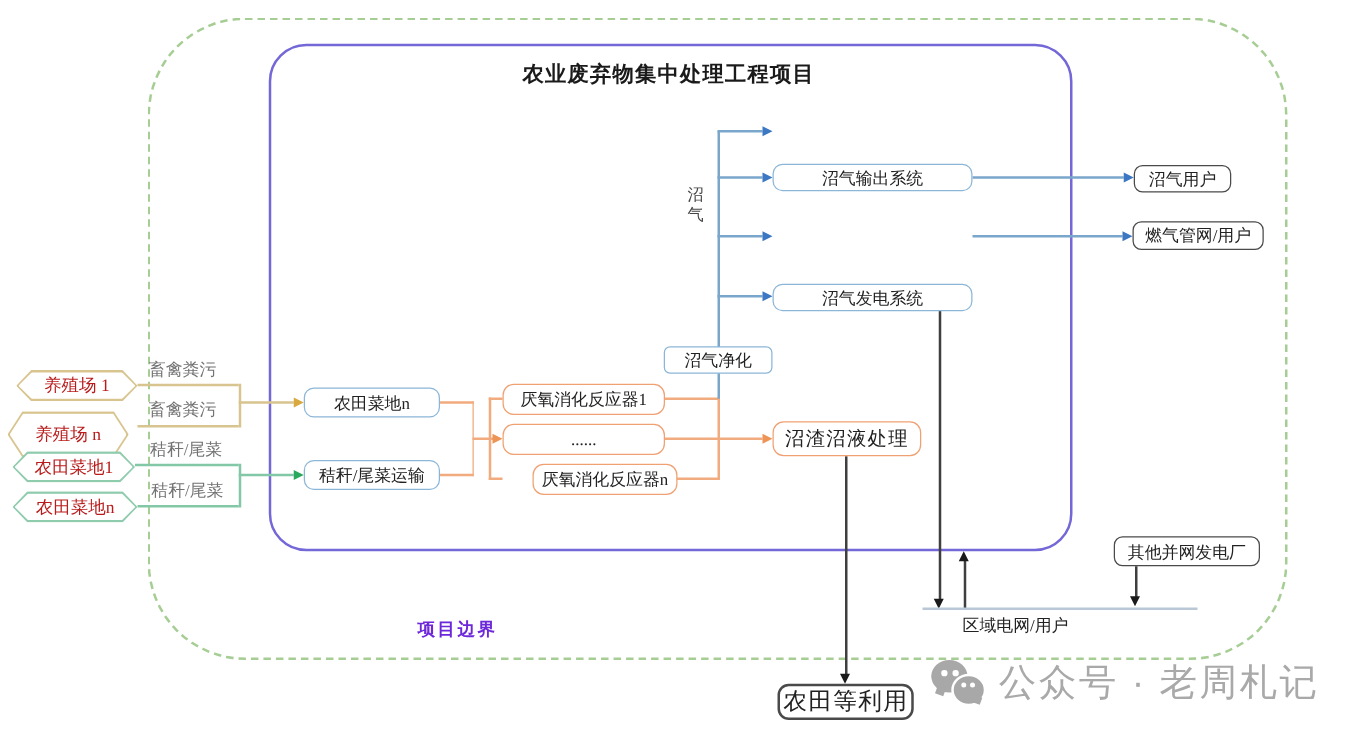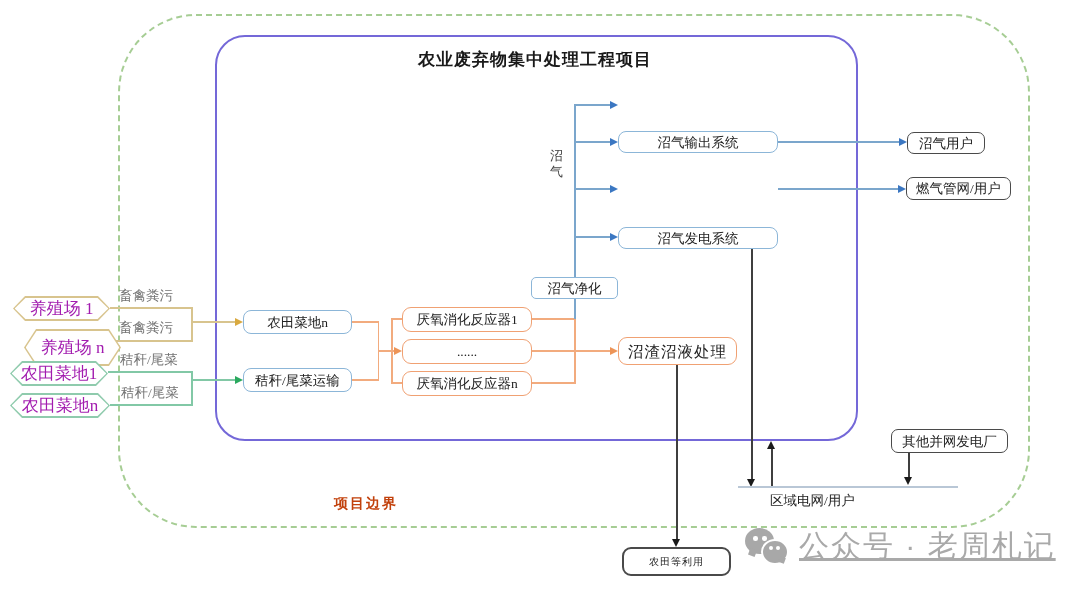--- a/index.html
+++ b/index.html
@@ -28,40 +28,40 @@
   .c-grid{background:#b9c7d6;}
   
   .arr{position:absolute;width:0;height:0;}
   .arr.r{border-top:4.5px solid transparent;border-bottom:4.5px solid transparent;border-left:8px solid currentColor;}
   .arr.d{border-left:4.5px solid transparent;border-right:4.5px solid transparent;border-top:8px solid currentColor;}
   .arr.u{border-left:4.5px solid transparent;border-right:4.5px solid transparent;border-bottom:8px solid currentColor;}
   
   .hex{position:absolute;}
   .hex-bg{position:absolute;inset:0;clip-path:polygon(12px 0,calc(100% - 12px) 0,100% 50%,calc(100% - 12px) 100%,12px 100%,0 50%);}
   .hex-fill{position:absolute;inset:1.7px;background:#fff;clip-path:polygon(11px 0,calc(100% - 11px) 0,100% 50%,calc(100% - 11px) 100%,11px 100%,0 50%);}
-  .hex-label{position:absolute;inset:0;display:flex;align-items:center;justify-content:center;font-size:17px;color:#a21caf;}
+  .hex-label{position:absolute;inset:0;display:flex;align-items:center;justify-content:center;font-size:14px;color:#b91c1c;}
   
   .flow-label{position:absolute;font-size:13.5px;color:#737373;white-space:nowrap;}
   .title{position:absolute;left:255px;top:48px;width:560px;text-align:center;
          font-size:17px;font-weight:700;color:#1a1a1a;letter-spacing:1px;}
   .vert-label{position:absolute;left:550px;top:148px;width:16px;font-size:13px;line-height:16px;
               word-break:break-all;color:#444;}
-  .boundary-label{position:absolute;left:334px;top:495px;font-size:14px;font-weight:700;color:#c2410c;letter-spacing:2px;}
+  .boundary-label{position:absolute;left:334px;top:495px;font-size:14px;font-weight:700;color:#6d28d9;letter-spacing:2px;}
   .grid-label{position:absolute;left:770px;top:492px;font-size:13.5px;color:#222;}
   
   .wm-text{position:absolute;left:799px;top:526px;font-family:"Liberation Sans","DejaVu Sans",sans-serif;
-           font-size:30px;color:#a9a9a9;letter-spacing:2px;white-space:nowrap;text-decoration:underline;}
+           font-size:30px;color:#a9a9a9;letter-spacing:2px;white-space:nowrap;}
   .wx{position:absolute;left:745px;top:527px;width:46px;height:40px;}
   .wx-b1{position:absolute;left:0;top:1px;width:29px;height:26px;background:#a8a8a8;border-radius:50%;}
   .wx-t1{position:absolute;left:4px;top:22px;width:7px;height:7px;background:#a8a8a8;transform:rotate(20deg);}
   .wx-b2{position:absolute;left:16px;top:12px;width:24px;height:22px;background:#a8a8a8;border:2.5px solid #fff;border-radius:50%;}
   .wx-t2{position:absolute;left:34px;top:30px;width:6px;height:6px;background:#a8a8a8;transform:rotate(20deg);}
   .wx-e{position:absolute;background:#fff;border-radius:50%;}
   .residue-box{font-size:15.5px;letter-spacing:1px;}
-  .farm-box{font-size:10px;letter-spacing:1px;border-width:2px;border-radius:9px;text-align:center;}
+  .farm-box{font-size:19px;letter-spacing:1px;border-width:2px;border-radius:9px;text-align:center;}
 </style>
 </head>
 <body>
 
 <div class="canvas">
 
   <div class="outer-boundary"></div>
   <div class="project-box"></div>
 
   <div class="title">农业废弃物集中处理工程项目</div>
@@ -122,21 +122,21 @@
   <div class="arr d" style="left:904px;top:477px;color:#1a1a1a"></div>
 
   <div class="vline c-dark" style="left:676px;top:365px;height:175px"></div>
   <div class="arr d" style="left:672px;top:539px;color:#1a1a1a"></div>
 
   <div class="hex" style="left:13px;top:296px;width:97px;height:25px">
     <div class="hex-bg" style="background:#d8c48e"></div>
     <div class="hex-fill"></div>
     <span class="hex-label">养殖场 1</span>
   </div>
-  <div class="hex" style="left:24px;top:329px;width:97px;height:37px">
+  <div class="hex" style="left:6px;top:329px;width:97px;height:37px">
     <div class="hex-bg" style="background:#d8c48e"></div>
     <div class="hex-fill"></div>
     <span class="hex-label">养殖场 n</span>
   </div>
   <div class="hex" style="left:10px;top:361px;width:98px;height:25px">
     <div class="hex-bg" style="background:#8fcbad"></div>
     <div class="hex-fill"></div>
     <span class="hex-label">农田菜地1</span>
   </div>
   <div class="hex" style="left:10px;top:393px;width:100px;height:25px">
@@ -156,21 +156,21 @@
   <div class="box b-blue" style="left:243px;top:368px;width:109px;height:24px">
     <span>秸秆/尾菜运输</span>
   </div>
 
   <div class="box b-orange" style="left:402px;top:307px;width:130px;height:25px">
     <span>厌氧消化反应器1</span>
   </div>
   <div class="box b-orange" style="left:402px;top:339px;width:130px;height:25px">
     <span>......</span>
   </div>
-  <div class="box b-orange" style="left:402px;top:371px;width:130px;height:25px">
+  <div class="box b-orange" style="left:426px;top:371px;width:116px;height:25px">
     <span>厌氧消化反应器n</span>
   </div>
 
   <div class="box b-blue-sm" style="left:531px;top:277px;width:87px;height:22px">
     <span>沼气净化</span>
   </div>
   <div class="vert-label">沼气</div>
 
   <div class="box b-blue" style="left:618px;top:131px;width:160px;height:22px">
     <span>沼气输出系统</span>

